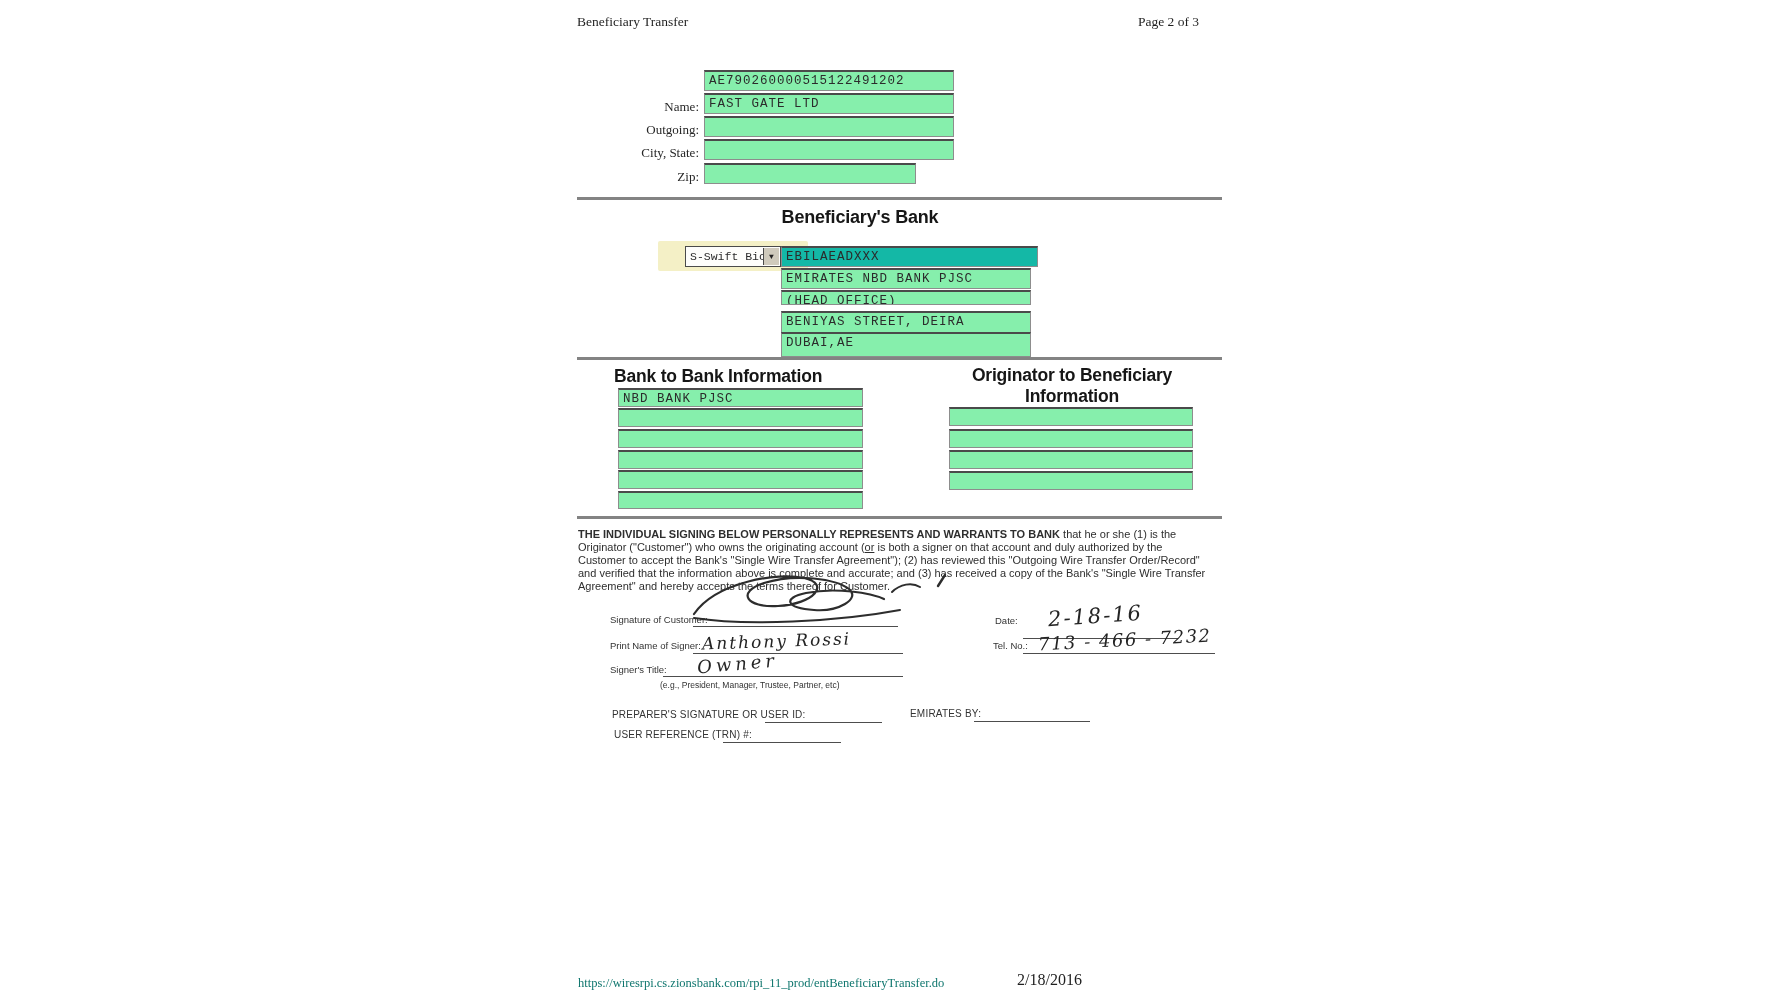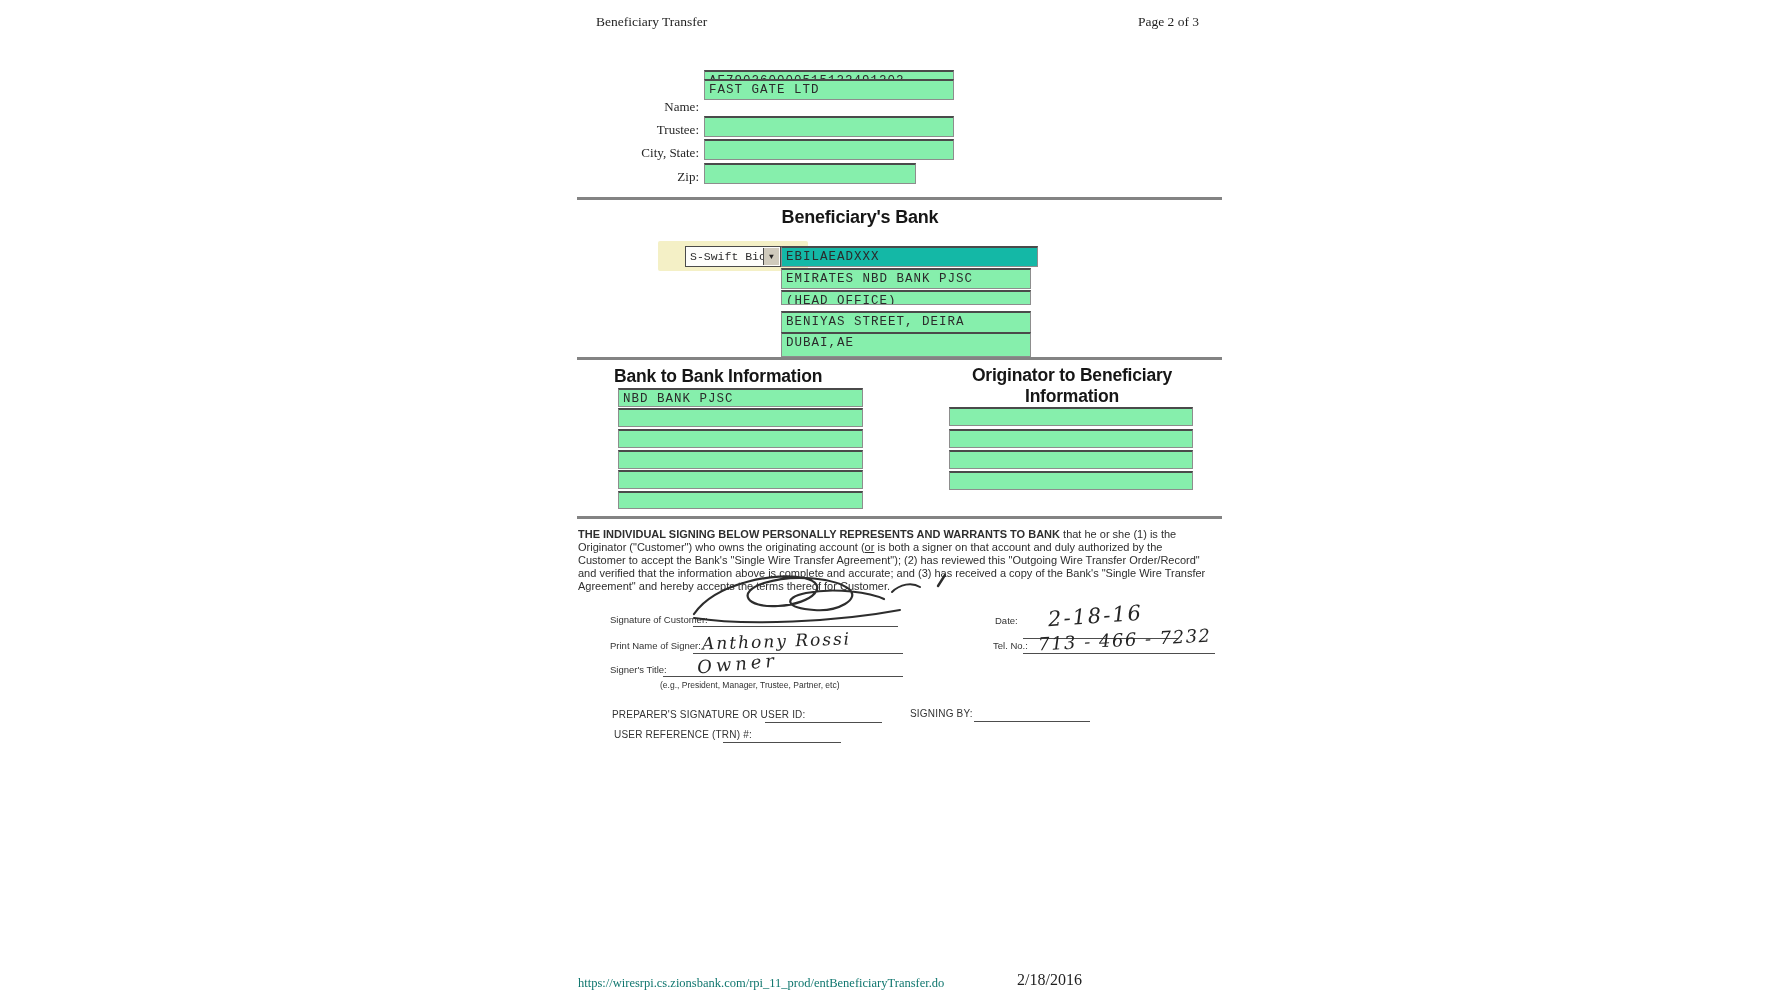--- a/index.html
+++ b/index.html
@@ -47,29 +47,29 @@
     background:#cfcabc;border-left:1px solid #4a4a4a;
     display:flex;align-items:center;justify-content:center;
     font-size:8px;color:#222;
   }
   .hintlabel{position:absolute;font-size:8.5px;color:#333;white-space:nowrap;}
   .highlight{position:absolute;border-radius:2px;}
 </style>
 </head>
 <body>
 
-<div class="abs serif" style="left:596px;top:14px;font-size:13.5px;color:#1f1f1f;">Beneficiary Transfer</div>
+<div class="abs serif" style="left:577px;top:14px;font-size:13.5px;color:#1f1f1f;">Beneficiary Transfer</div>
 <div class="abs serif" style="left:1138px;top:14px;font-size:13.5px;color:#1f1f1f;">Page 2 of 3</div>
 
 <div class="scan-box" style="left:704px;top:70px;width:250px;height:21px;">AE790260000515122491202</div>
 
 <div class="toplabel abs" style="left:560px;top:99px;width:139px;">Name:</div>
-<div class="scan-box" style="left:704px;top:79px;width:250px;height:21px;">FAST GATE LTD</div>
+<div class="scan-box" style="left:704px;top:93px;width:250px;height:21px;">FAST GATE LTD</div>
 
-<div class="toplabel abs" style="left:560px;top:122px;width:139px;">Trustee:</div>
+<div class="toplabel abs" style="left:560px;top:122px;width:139px;">Outgoing:</div>
 <div class="scan-box" style="left:704px;top:116px;width:250px;height:21px;"></div>
 
 <div class="toplabel abs" style="left:560px;top:145px;width:139px;">City, State:</div>
 <div class="scan-box" style="left:704px;top:139px;width:250px;height:21px;"></div>
 
 <div class="toplabel abs" style="left:560px;top:169px;width:139px;">Zip:</div>
 <div class="scan-box" style="left:704px;top:163px;width:212px;height:21px;"></div>
 
 <div class="divider" style="left:577px;top:197px;width:645px;"></div>
 
@@ -136,20 +136,20 @@
 <div class="hand" style="left:1038px;top:629px;font-size:18px;letter-spacing:1.5px;transform:rotate(-3deg);">713 - 466 - 7232</div>
 
 <div class="siglabel" style="left:610px;top:664px;">Signer's Title:</div>
 <div class="line" style="left:663px;top:652px;width:240px;height:24px;"></div>
 <div class="hand" style="left:697px;top:653px;font-size:18px;letter-spacing:4px;transform:rotate(-5deg);">Owner</div>
 <div class="hintlabel" style="left:660px;top:680px;">(e.g., President, Manager, Trustee, Partner, etc)</div>
 
 <div class="officelabel" style="left:612px;top:709px;">PREPARER'S SIGNATURE OR USER ID:</div>
 <div class="line" style="left:765px;top:708px;width:117px;height:14px;"></div>
 
-<div class="officelabel" style="left:910px;top:708px;">SIGNING BY:</div>
+<div class="officelabel" style="left:910px;top:708px;">EMIRATES BY:</div>
 <div class="line" style="left:974px;top:707px;width:116px;height:14px;"></div>
 
 <div class="officelabel" style="left:614px;top:729px;">USER REFERENCE (TRN) #:</div>
 <div class="line" style="left:723px;top:728px;width:118px;height:14px;"></div>
 
 <div class="abs serif" style="left:578px;top:976px;font-size:12.5px;color:#0f766e;">https://wiresrpi.cs.zionsbank.com/rpi_11_prod/entBeneficiaryTransfer.do</div>
 <div class="abs serif" style="left:1017px;top:971px;font-size:16px;color:#1f1f1f;">2/18/2016</div>
 
 </body></html>

